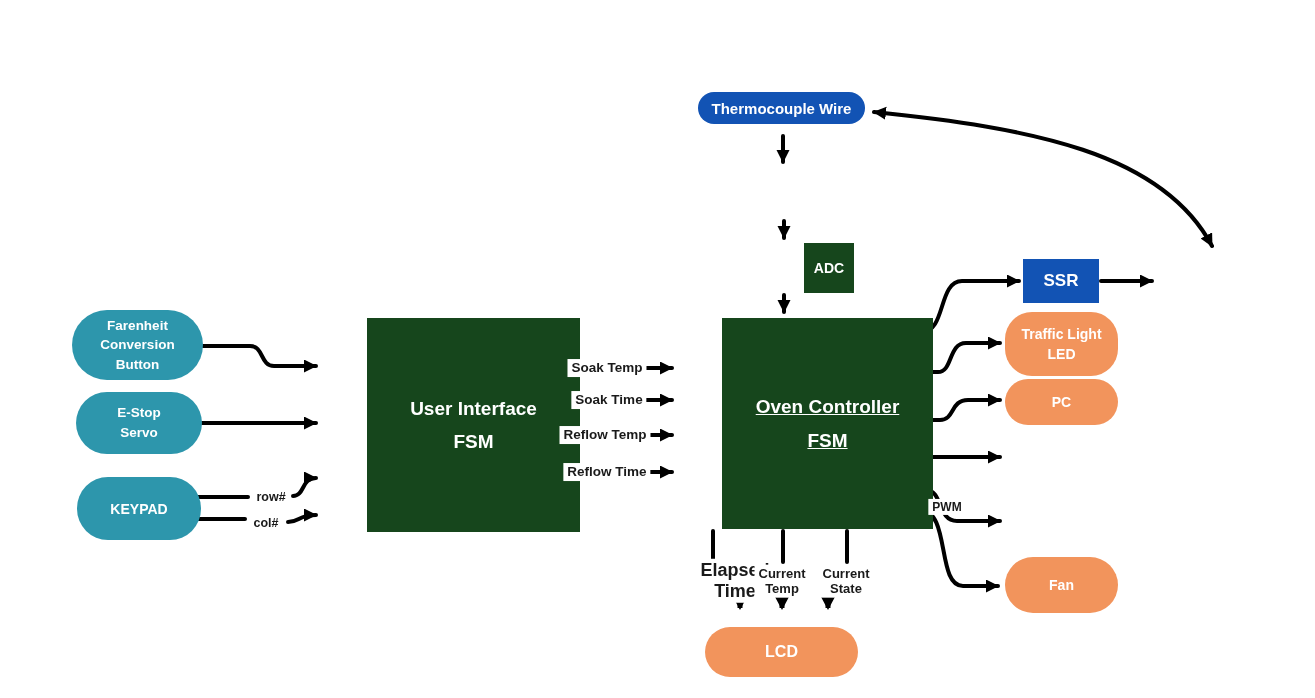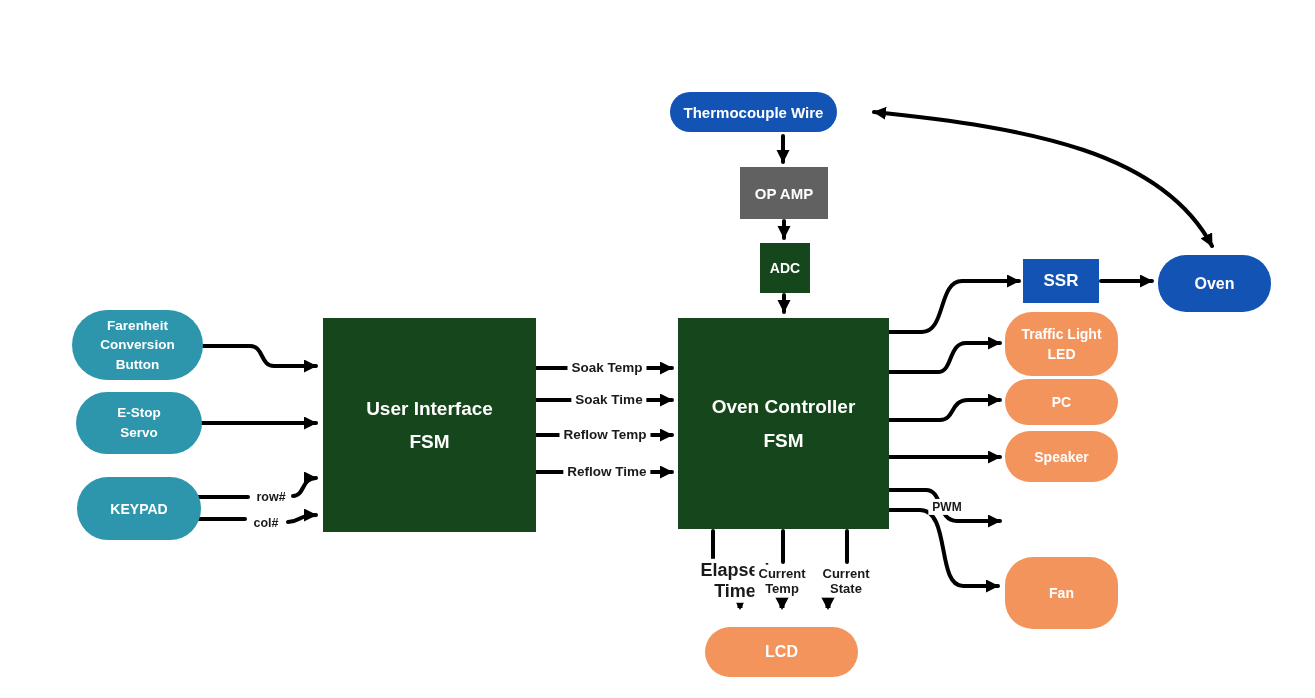--- a/index.html
+++ b/index.html
@@ -10,21 +10,21 @@
   .canvas{
     position:relative;width:1315px;height:698px;background:var(--background);
     font-family:"Liberation Sans",sans-serif;overflow:hidden;margin:0 auto;
   }
   svg.wires{position:absolute;left:0;top:0;z-index:1;}
   .node{
     position:absolute;z-index:2;display:flex;align-items:center;justify-content:center;
     color:#fff;font-weight:700;text-align:center;white-space:pre-line;box-sizing:border-box;
   }
   .teal{background:var(--teal);}
-  .green{background:var(--dark-green);}
+  .green{background:var(--dark-green);margin-left:44px;}
   .blue{background:var(--blue);}
   .gray{background:var(--gray);}
   .orange{background:var(--orange);}
   .wlabel{
     position:absolute;z-index:3;transform:translate(-50%,-50%);
     background:var(--background);padding:1px 4px;font-weight:700;font-size:13.5px;
     color:var(--label-text);white-space:pre-line;text-align:center;line-height:1.18;
     display:inline-block;
   }
 </style>
@@ -83,34 +83,31 @@
 
   <div class="node teal" style="left:72px;top:310px;width:131px;height:70px;border-radius:35px;font-size:13.5px;line-height:1.45;">Farenheit
 Conversion
 Button</div>
   <div class="node teal" style="left:76px;top:392px;width:126px;height:62px;border-radius:31px;font-size:13.5px;line-height:1.5;">E-Stop
 Servo</div>
   <div class="node teal" style="left:77px;top:477px;width:124px;height:63px;border-radius:31px;font-size:14px;">KEYPAD</div>
 
   <div class="node green" style="left:323px;top:318px;width:213px;height:214px;font-size:19px;line-height:1.75;">User Interface
 FSM</div>
-  <div class="node green" style="left:678px;top:318px;width:211px;height:211px;font-size:19px;line-height:1.75;">Oven Controller
+  <div class="node green" style="left:678px;top:318px;width:211px;height:211px;font-size:19px;line-height:1.75;text-decoration:underline;">Oven Controller
 FSM</div>
 
-  <div class="node blue" style="left:670px;top:92px;width:167px;height:40px;border-radius:21px;font-size:15px;">Thermocouple Wire</div>
-  <div class="node gray" style="left:740px;top:167px;width:88px;height:52px;font-size:15px;">OP AMP</div>
+  <div class="node blue" style="left:698px;top:92px;width:167px;height:32px;border-radius:21px;font-size:15px;">Thermocouple Wire</div>
   <div class="node green" style="left:760px;top:243px;width:50px;height:50px;font-size:14px;">ADC</div>
 
   <div class="node blue" style="left:1023px;top:259px;width:76px;height:44px;font-size:17px;">SSR</div>
-  <div class="node blue" style="left:1158px;top:255px;width:113px;height:57px;border-radius:28px;font-size:16px;">Oven</div>
   <div class="node orange" style="left:1005px;top:312px;width:113px;height:64px;border-radius:27px;font-size:14px;line-height:1.45;">Traffic Light
 LED</div>
   <div class="node orange" style="left:1005px;top:379px;width:113px;height:46px;border-radius:23px;font-size:14px;">PC</div>
-  <div class="node orange" style="left:1005px;top:431px;width:113px;height:51px;border-radius:25px;font-size:14px;">Speaker</div>
-  <div class="node orange" style="left:1005px;top:557px;width:113px;height:72px;border-radius:28px;font-size:14px;">Fan</div>
+  <div class="node orange" style="left:1005px;top:557px;width:113px;height:56px;border-radius:28px;font-size:14px;">Fan</div>
 
   <div class="node orange" style="left:705px;top:627px;width:153px;height:50px;border-radius:25px;font-size:16px;">LCD</div>
 
   <span class="wlabel" style="left:607px;top:368px;">Soak Temp</span>
   <span class="wlabel" style="left:609px;top:400px;">Soak Time</span>
   <span class="wlabel" style="left:605px;top:435px;">Reflow Temp</span>
   <span class="wlabel" style="left:607px;top:472px;">Reflow Time</span>
   <span class="wlabel" style="left:271px;top:497px;font-size:12.5px;">row#</span>
   <span class="wlabel" style="left:266px;top:523px;font-size:12.5px;">col#</span>
   <span class="wlabel" style="left:947px;top:507px;font-size:12px;">PWM</span>

